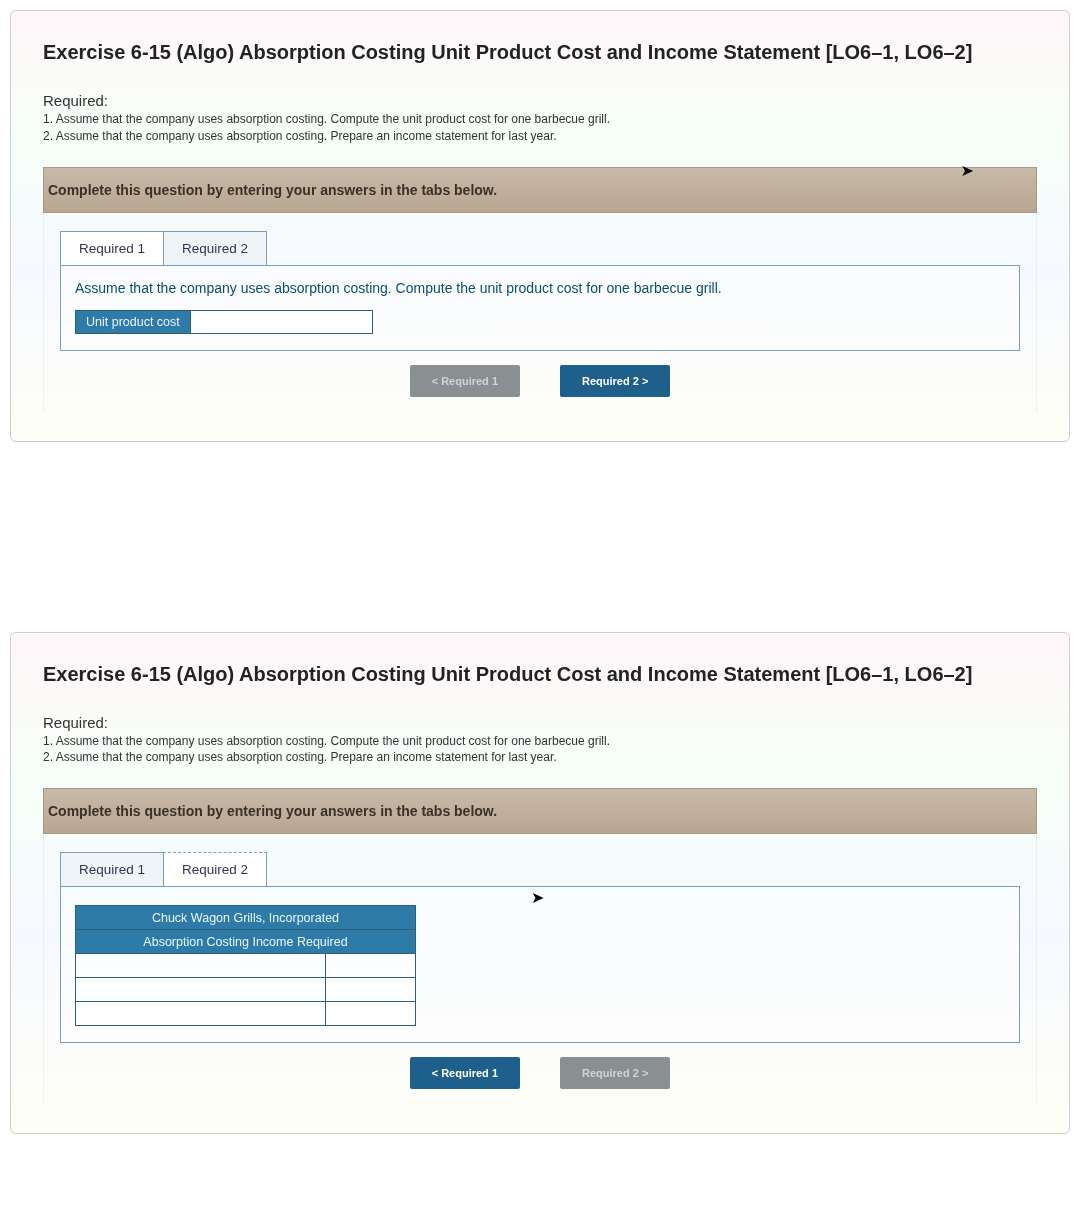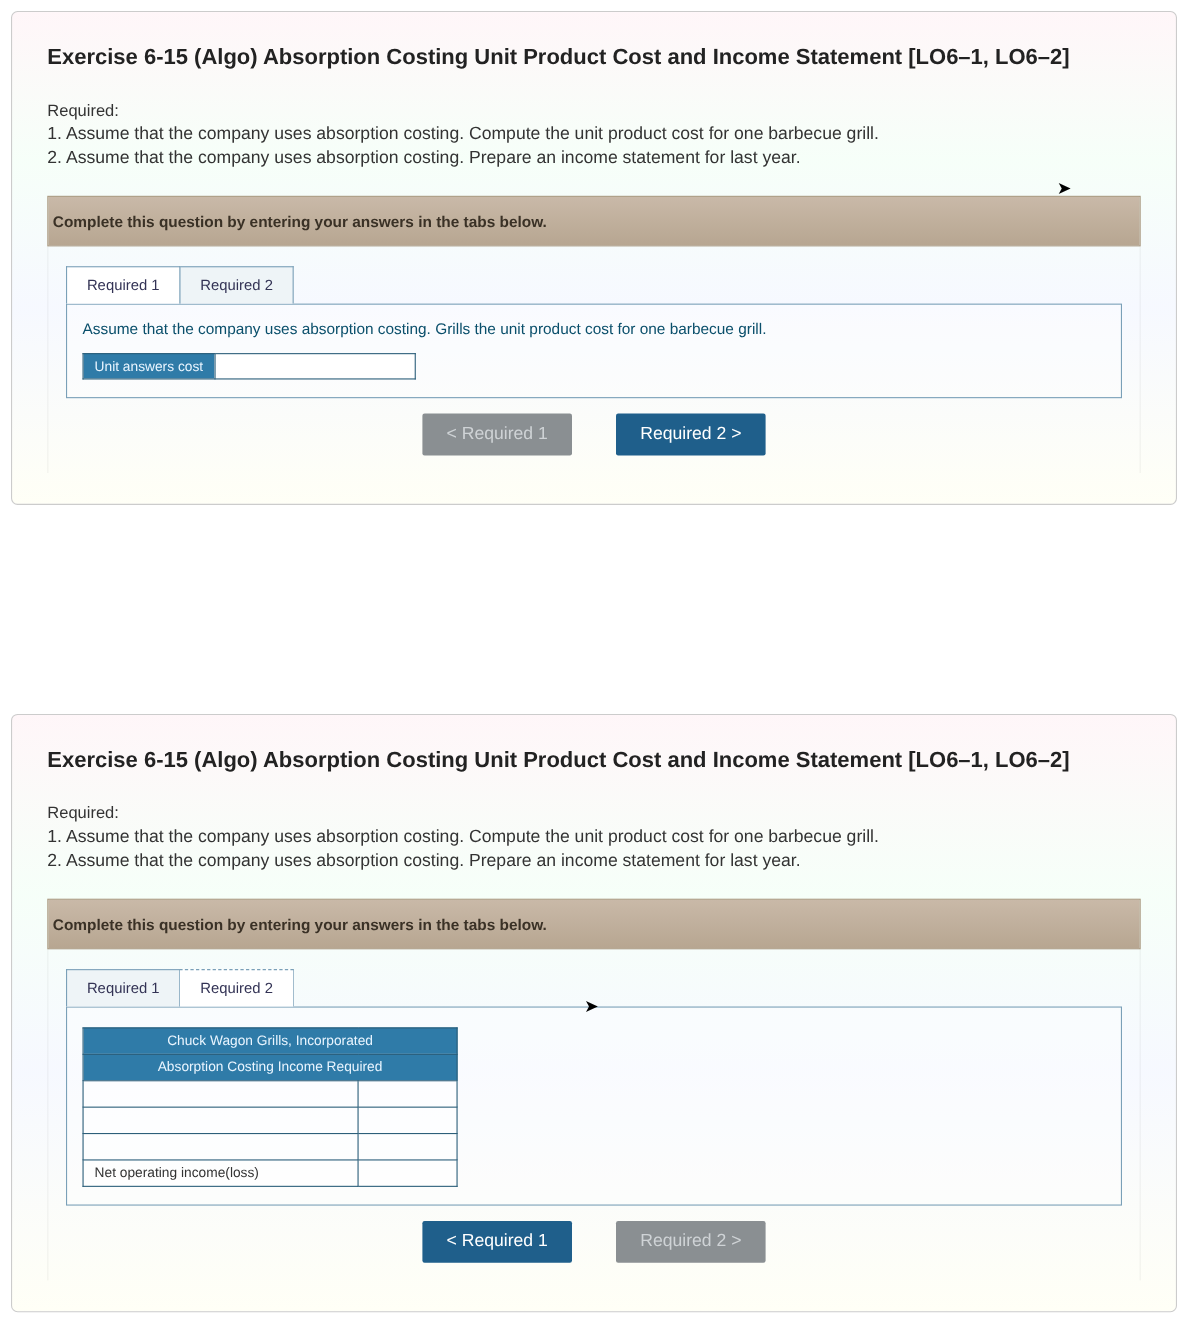--- a/index.html
+++ b/index.html
@@ -21,21 +21,21 @@
     position: relative;
   }
   .card-inner { padding: 30px 32px 28px 32px; }
   .title {
     font-size: 20px;
     font-weight: bold;
     color: #222;
     margin-bottom: 28px;
   }
   .required-heading { font-weight: normal; margin-bottom: 2px; font-size: 15px; }
-  .req-list { margin-bottom: 22px; font-size: 16px; line-height: 1.4; }
+  .req-list { margin-bottom: 22px; font-size: 12px; line-height: 1.4; }
   .instruction-bar {
     background: linear-gradient(180deg, #c9b9a8, #b7a691);
     color: #3a3126;
     font-weight: bold;
     font-size: 14px;
     padding: 14px 4px;
     margin: 4px 0 0 0;
     border: 1px solid #a9987f;
   }
   .content-block {
@@ -82,22 +82,22 @@
     white-space: nowrap;
   }
   .cell-input { background: #fff; min-width: 90px; height: 20px; }
   .cell-input input {
     border: none; outline: none; width: 100%; height: 100%;
     font-size: 12.5px; background: transparent;
   }
   .nav-row { display: flex; justify-content: center; gap: 40px; margin-top: 8px; }
   .nav-btn {
     padding: 10px 22px;
-    font-size: 16px;
-    font-weight: normal;
+    font-size: 11px;
+    font-weight: bold;
     border: none;
     border-radius: 2px;
     cursor: pointer;
     color: #fff;
   }
   .nav-btn.prev-disabled { background: #8a8f92; color: #cfd3d6; cursor: default; }
   .nav-btn.next { background: #1f5f8b; }
   .nav-btn.next-disabled { background: #8a8f92; color: #cfd3d6; cursor: default; }
   .nav-btn.prev { background: #1f5f8b; }
   .gap { height: 170px; }
@@ -141,25 +141,25 @@
     </div>
 
     <div class="instruction-bar">Complete this question by entering your answers in the tabs below.</div>
 
     <div class="content-block">
       <div class="tabs">
         <div class="tab active">Required 1</div>
         <div class="tab">Required 2</div>
       </div>
       <div class="tabbody">
-        <div class="desc">Assume that the company uses absorption costing. Grills the unit product cost for one barbecue grill.</div>
+        <div class="desc">Assume that the company uses absorption costing. Compute the unit product cost for one barbecue grill.</div>
         <table class="mini-table">
           <tbody>
               <tr>
-            <td class="cell-label">Unit answers cost</td>
+            <td class="cell-label">Unit product cost</td>
             <td class="cell-input">
               <input type="text" value="" style="">
             </td>
           </tr>
         </tbody>
           </table>
       </div>
       <div class="nav-row">
         <button class="nav-btn prev-disabled">&lt;  Required 1</button>
         <button class="nav-btn next">Required 2  &gt;</button>
@@ -202,24 +202,20 @@
             <td class="val-col"><input type="text" value="" style=""></td>
           </tr>
           <tr>
             <td class="label-col"><input type="text" value="" style=""></td>
             <td class="val-col"><input type="text" value="" style=""></td>
           </tr>
           <tr>
             <td class="label-col"><input type="text" value="" style=""></td>
             <td class="val-col"><input type="text" value="" style=""></td>
           </tr>
-          <tr>
-            <td class="label-col">Net operating income(loss)</td>
-            <td class="val-col"><input type="text" value="" style=""></td>
-          </tr>
         </tbody>
           </table>
       </div>
       <div class="nav-row">
         <button class="nav-btn prev">&lt;  Required 1</button>
         <button class="nav-btn next-disabled">Required 2  &gt;</button>
       </div>
     </div>
   </div>
 </div>

